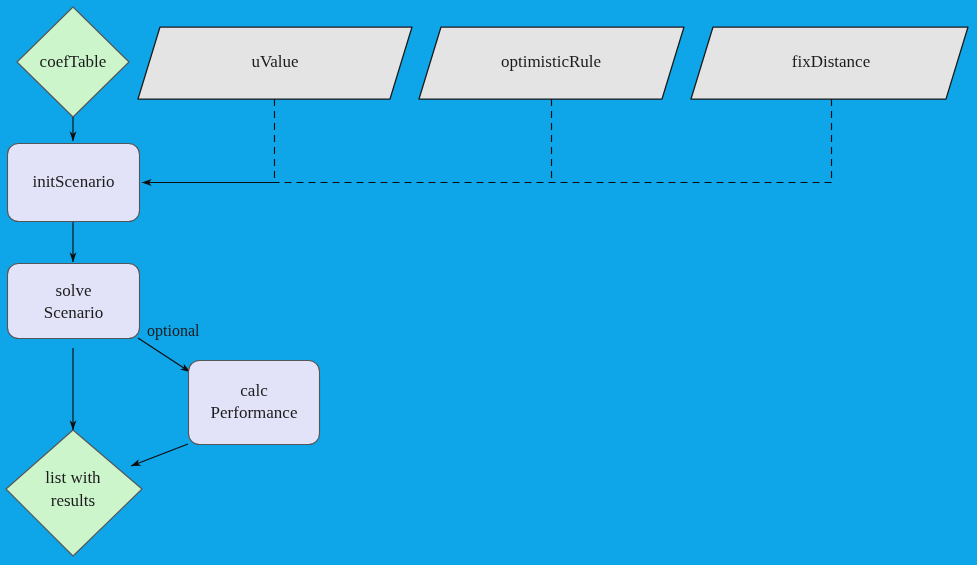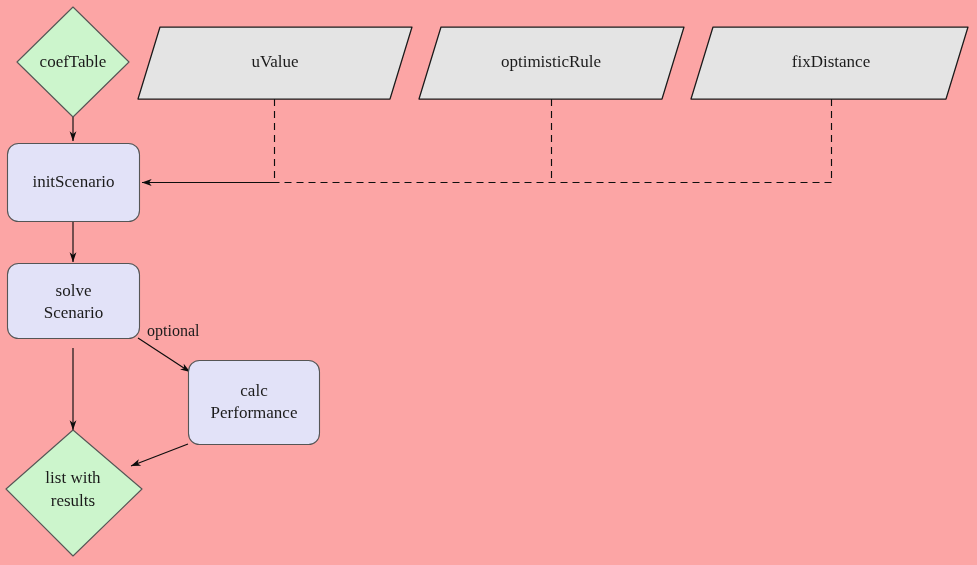--- a/index.html
+++ b/index.html
@@ -11,21 +11,21 @@
   body {
     width: 977px;
     height: 565px;
     overflow: hidden;
     font-family: "Liberation Serif", "DejaVu Serif", serif;
   }
   #diagram-root {
     position: relative;
     width: 977px;
     height: 565px;
-    background: #fca5a5;
+    background: #0ea5e9;
   }
   svg#flowchart {
     display: block;
     width: 977px;
     height: 565px;
   }
   .node-shape {
     stroke: #4d4d4d;
     stroke-width: 1.1;
     stroke-linejoin: round;

